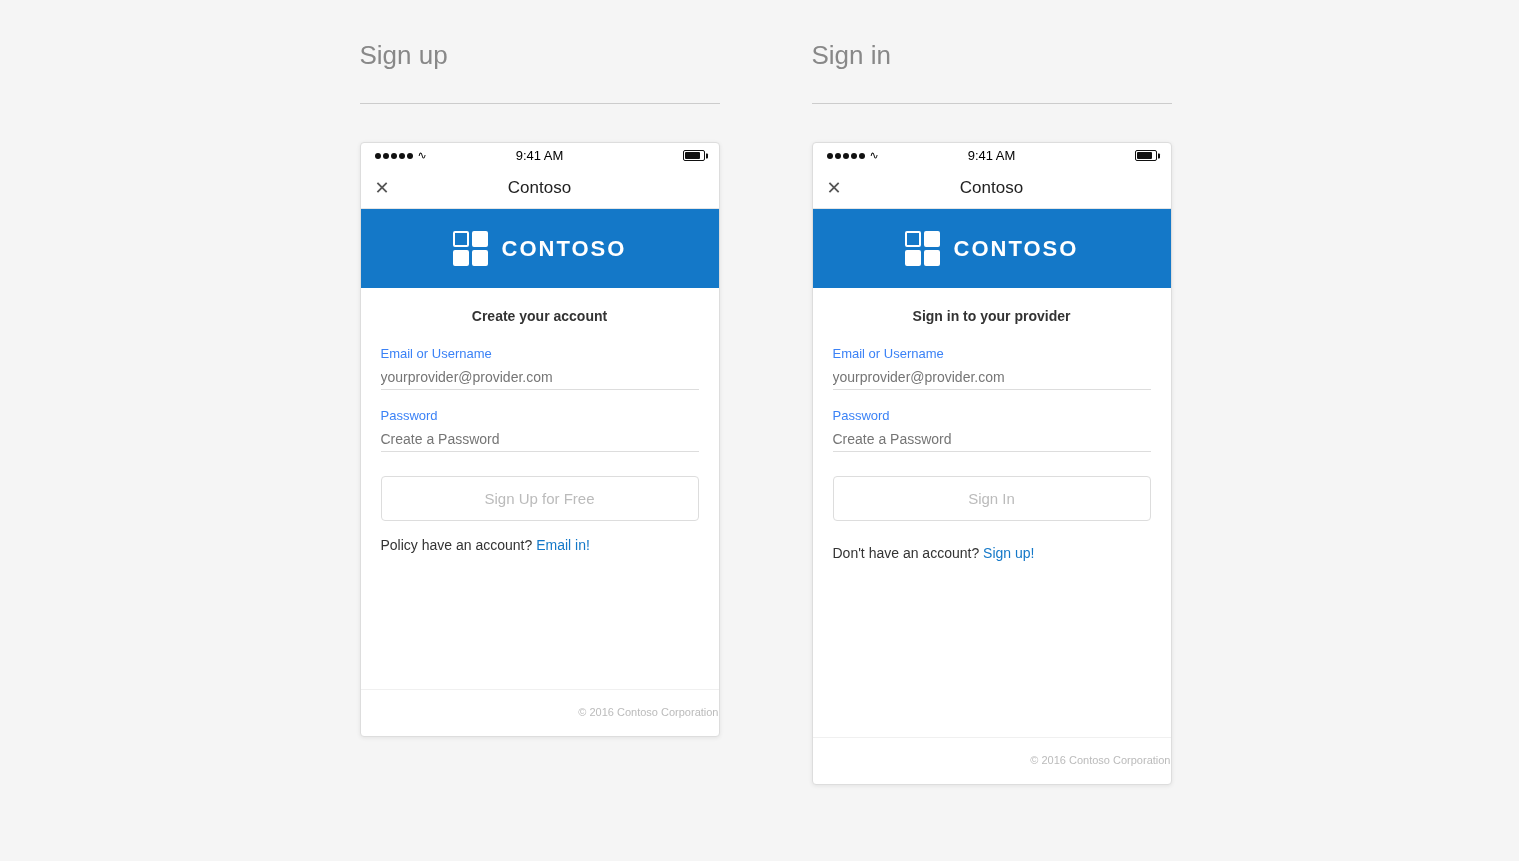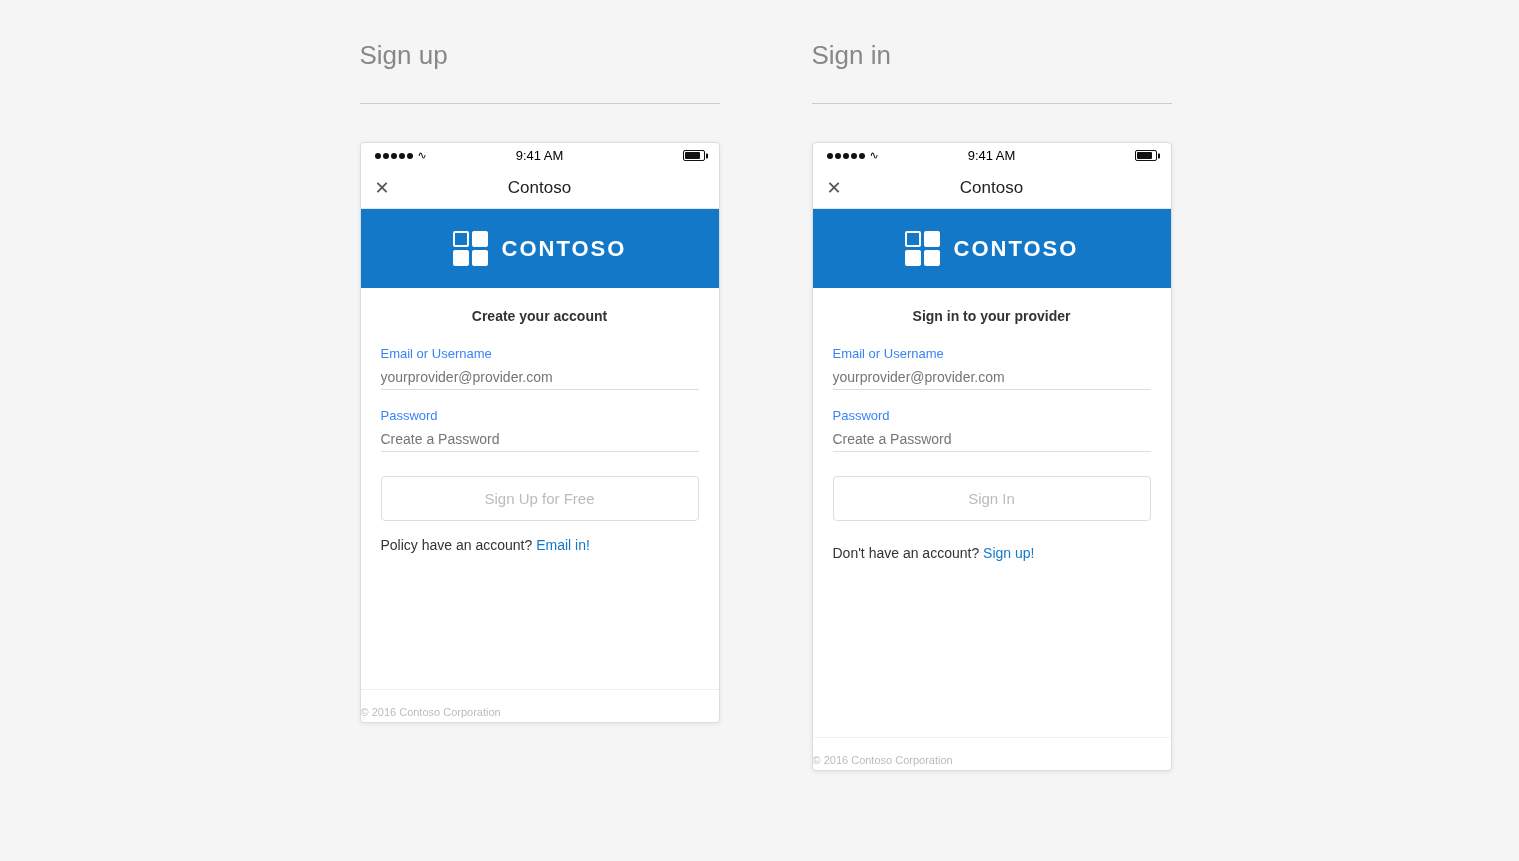--- a/index.html
+++ b/index.html
@@ -218,24 +218,24 @@
       font-weight: 400;
       text-align: left;
       margin-bottom: 20px;
     }
 
     .link-blue {
       color: #1478c8;
     }
 
     .footer-text {
-      text-align: left;
+      text-align: right;
       font-size: 11px;
       color: #bbb;
-      padding: 16px 0 4px;
+      padding: 16px 0 18px;
       border-top: 1px solid #f0f0f0;
     }
 
     .status-bar-wrapper {
       position: relative;
       display: flex;
       align-items: center;
       justify-content: space-between;
       padding: 6px 14px;
     }

